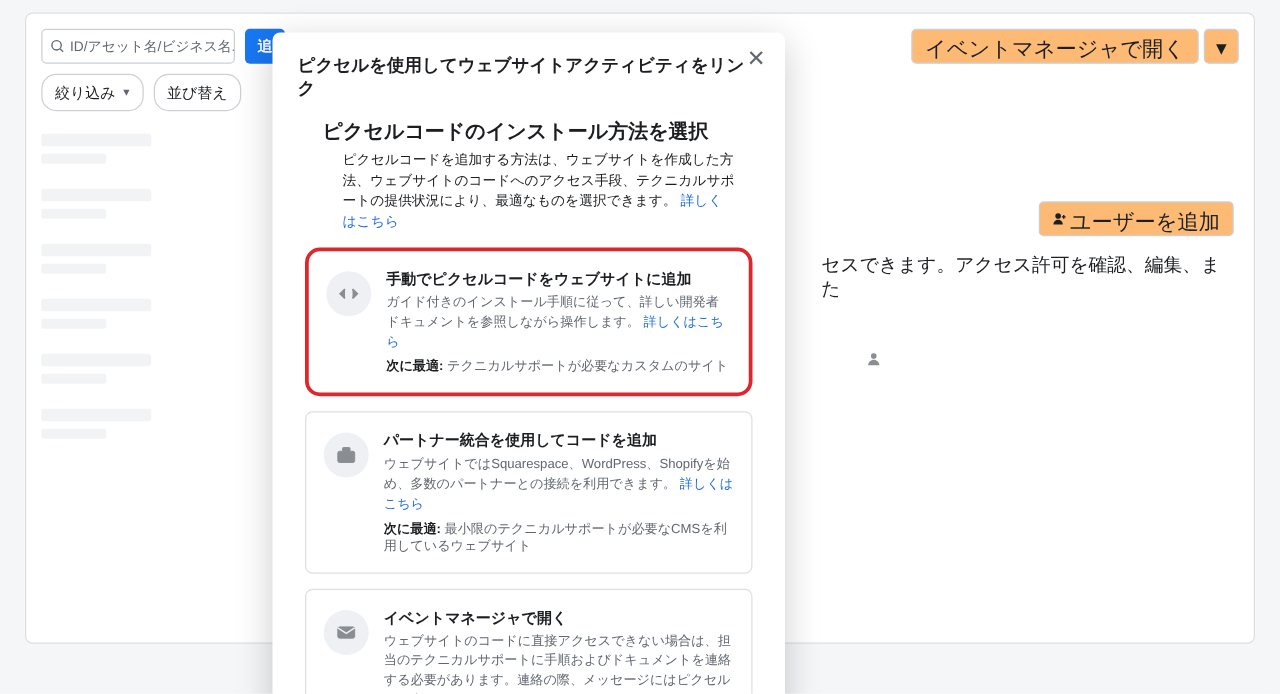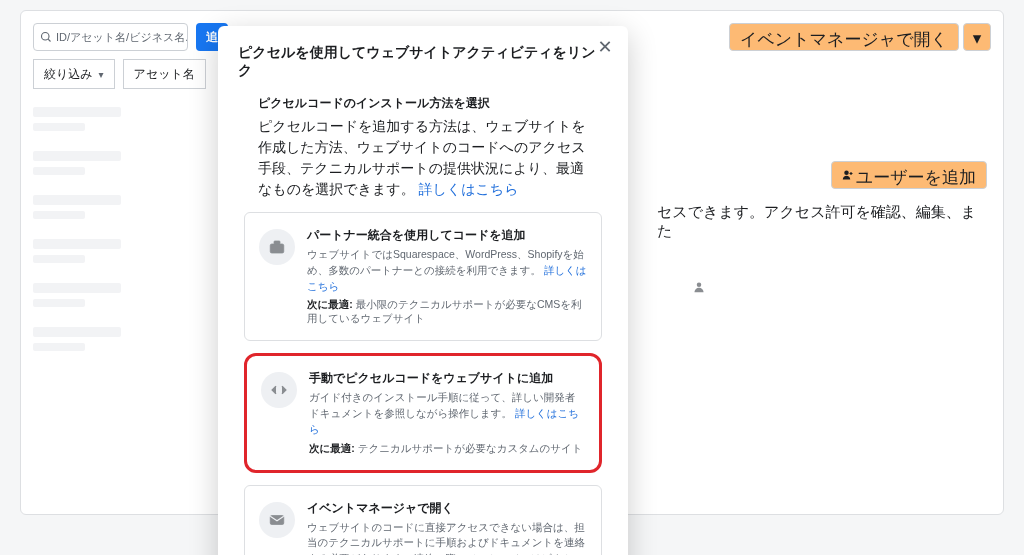--- a/index.html
+++ b/index.html
@@ -95,21 +95,21 @@
       justify-content: center;
     }
     .filter-row {
       display: flex;
       gap: 8px;
       margin-top: 8px;
     }
     .filter-pill {
       background: #fff;
       border: 1px solid #ccd0d5;
-      border-radius: 0;
+      border-radius: 12px;
       padding: 14px 10px;
       font-size: 12px;
       height: 28px;
       display: inline-flex;
       align-items: center;
       gap: 6px;
       color: #1c1e21;
     }
     .filter-pill .arrow {
       font-size: 10px;
@@ -192,28 +192,29 @@
     }
     .modal-title {
       font-size: 14px;
       font-weight: 600;
       margin-bottom: 15px;
     }
     .modal-sub {
       padding: 0 20px;
     }
     .modal-sub-title {
-      font-size: 12px;
+      font-size: 16px;
       font-weight: 700;
       margin-bottom: 4px;
     }
     .modal-sub-desc {
-      font-size: 14px;
+      font-size: 11px;
       color: #1c1e21;
       line-height: 1.5;
+      margin-left: 16px;
     }
     .link {
       color: #216fdb;
       cursor: pointer;
     }
 
     .option-list {
       margin-top: 12px;
       padding: 0 6px;
     }
@@ -290,21 +291,21 @@
         </div>
       </div>
     </div>
 
     <div class="filter-row">
       <div class="filter-pill">
         <span>絞り込み</span>
         <span class="arrow">▾</span>
       </div>
       <div class="filter-pill">
-        <span>アセット名</span>
+        <span>並び替え</span>
       </div>
     </div>
 
     <div class="placeholder-list">
       <div class="placeholder-row">
         <div class="ph-bar ph-wide"></div>
           <div class="ph-bar ph-narrow"></div>
       </div>
       <div class="placeholder-row">
         <div class="ph-bar ph-wide"></div>
@@ -363,60 +364,60 @@
   <div class="modal-sub">
     <div class="modal-sub-title">ピクセルコードのインストール方法を選択</div>
     <div class="modal-sub-desc">
       <span>ピクセルコードを追加する方法は、ウェブサイトを作成した方法、ウェブサイトのコードへのアクセス手段、テクニカルサポートの提供状況により、最適なものを選択できます。</span>
       <span class="link">詳しくはこちら</span>
     </div>
   </div>
 
   <div class="option-list">
 
+    <div class="option-card highlight">
+      <div class="option-icon">
+        <svg viewBox="0 0 24 24" fill="none" stroke="#8a8d91" stroke-width="2">
+            <polyline points="8,7 3,12 8,17"></polyline>
+            <polyline points="16,7 21,12 16,17"></polyline>
+          </svg>
+      </div>
+      <div class="option-body">
+        <div class="opt-title">手動でピクセルコードをウェブサイトに追加</div>
+        <div class="opt-desc">
+          <span>ガイド付きのインストール手順に従って、詳しい開発者ドキュメントを参照しながら操作します。</span>
+          <span class="link">詳しくはこちら</span>
+        </div>
+        <div class="opt-best">
+          <b>次に最適:</b>
+          <span>テクニカルサポートが必要なカスタムのサイト</span>
+        </div>
+      </div>
+    </div>
+
     <div class="option-card">
       <div class="option-icon">
         <svg viewBox="0 0 24 24">
             <rect x="3" y="8" width="18" height="12" rx="2" fill="#8a8d91"></rect>
             <rect x="8" y="4" width="8" height="4" rx="1" fill="#8a8d91"></rect>
           </svg>
       </div>
       <div class="option-body">
         <div class="opt-title">パートナー統合を使用してコードを追加</div>
         <div class="opt-desc">
           <span>ウェブサイトではSquarespace、WordPress、Shopifyを始め、多数のパートナーとの接続を利用できます。</span>
           <span class="link">詳しくはこちら</span>
         </div>
         <div class="opt-best">
           <b>次に最適:</b>
           <span>最小限のテクニカルサポートが必要なCMSを利用しているウェブサイト</span>
         </div>
       </div>
     </div>
 
-    <div class="option-card highlight">
-      <div class="option-icon">
-        <svg viewBox="0 0 24 24" fill="none" stroke="#8a8d91" stroke-width="2">
-            <polyline points="8,7 3,12 8,17"></polyline>
-            <polyline points="16,7 21,12 16,17"></polyline>
-          </svg>
-      </div>
-      <div class="option-body">
-        <div class="opt-title">手動でピクセルコードをウェブサイトに追加</div>
-        <div class="opt-desc">
-          <span>ガイド付きのインストール手順に従って、詳しい開発者ドキュメントを参照しながら操作します。</span>
-          <span class="link">詳しくはこちら</span>
-        </div>
-        <div class="opt-best">
-          <b>次に最適:</b>
-          <span>テクニカルサポートが必要なカスタムのサイト</span>
-        </div>
-      </div>
-    </div>
-
     <div class="option-card">
       <div class="option-icon">
         <svg viewBox="0 0 24 24">
             <rect x="3" y="6" width="18" height="12" rx="2" fill="#8a8d91"></rect>
             <polyline points="3,7 12,13 21,7" fill="none" stroke="#eef0f3" stroke-width="1.5"></polyline>
           </svg>
       </div>
       <div class="option-body">
         <div class="opt-title">イベントマネージャで開く</div>
         <div class="opt-desc">

